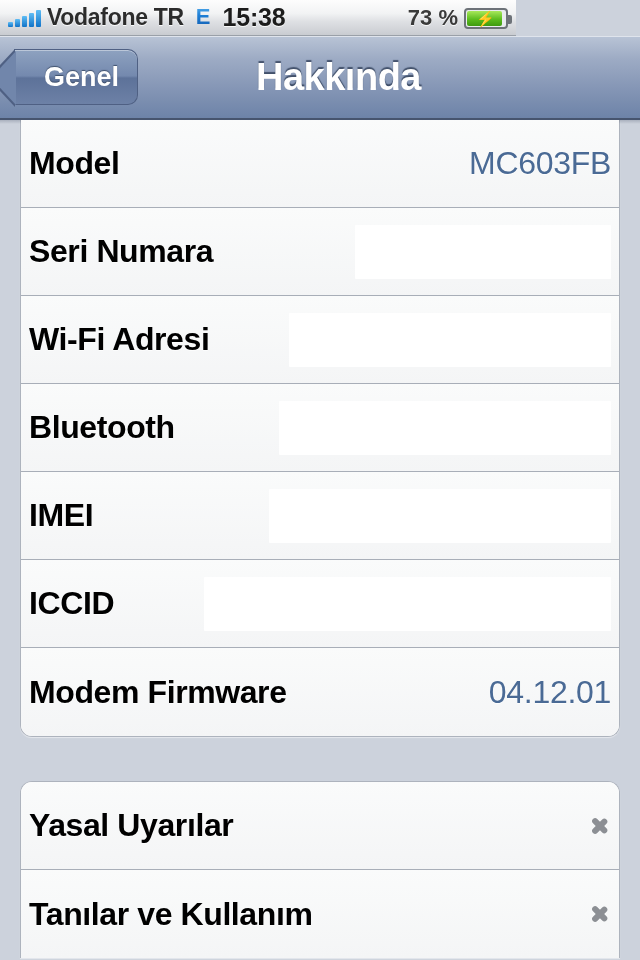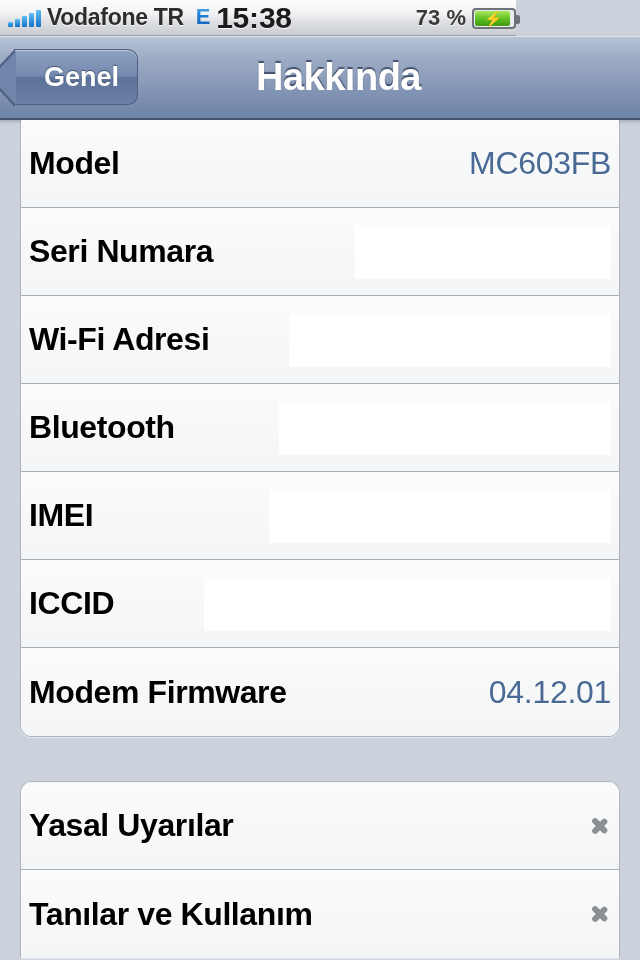--- a/index.html
+++ b/index.html
@@ -9,46 +9,46 @@
     background:#ccd2dc;
     overflow:hidden;
   }
   #screen { position:relative; width:640px; height:960px; background:#ccd2dc; }
 
   
   .statusbar{
     position:relative; height:36px; width:516px;
     background:linear-gradient(to bottom,#fdfdfd 0%,#f2f3f4 38%,#dfe1e4 60%,#c9ccd1 100%);
     border-bottom:1px solid #9aa0a8;
-    display:flex; align-items:flex-start;
+    display:flex; align-items:flex-end;
   }
   .sb-left{ display:flex; align-items:flex-end; gap:6px; padding-left:8px; height:100%; }
   .signal{ display:flex; align-items:flex-end; gap:2px; height:22px; padding-bottom:8px; }
   .signal i{ display:block; width:5px; background:linear-gradient(to bottom,#5fbdf5,#1073c8); border-radius:1px; }
   .signal i:nth-child(1){height:5px;}
   .signal i:nth-child(2){height:8px;}
   .signal i:nth-child(3){height:11px;}
   .signal i:nth-child(4){height:14px;}
   .signal i:nth-child(5){height:17px;}
   .carrier{
     font-size:23px; font-weight:bold; color:#2c2c2c; letter-spacing:-.3px;
     line-height:36px; text-shadow:0 1px 0 rgba(255,255,255,.85);
   }
   .edge{
     font-size:22px; font-weight:bold; line-height:36px; margin-left:6px;
     background:linear-gradient(to bottom,#7fd0fb 0%,#1f7fd6 45%,#0b4c9e 100%);
     -webkit-background-clip:text; background-clip:text; color:transparent;
   }
   .sb-clock{
     position:absolute; left:0; right:8px; text-align:center;
-    font-size:30px; font-weight:bold; color:#1c1c1c; line-height:36px;
+    font-size:25px; font-weight:bold; color:#1c1c1c; line-height:36px;
     text-shadow:0 1px 0 rgba(255,255,255,.85); letter-spacing:-.2px;
   }
   .sb-right{
-    position:absolute; right:0; top:0; height:36px;
+    position:absolute; right:8px; top:0; height:36px;
     display:flex; align-items:center; gap:6px;
   }
   .battpct{ font-size:22px; font-weight:bold; color:#3a3a3a; text-shadow:0 1px 0 rgba(255,255,255,.8); }
   .battery{ position:relative; width:44px; height:21px; border:2px solid #6d7278;
             border-radius:4px; background:#e9ebee; }
   .battery .fill{ position:absolute; left:1px; top:1px; bottom:1px; width:88%;
             background:linear-gradient(to bottom,#a8e85a,#5cbc1f 55%,#3f9a10);
             border-radius:2px; }
   .battery .cap{ position:absolute; right:-6px; top:5px; width:4px; height:9px;
             background:#6d7278; border-radius:0 2px 2px 0; }

